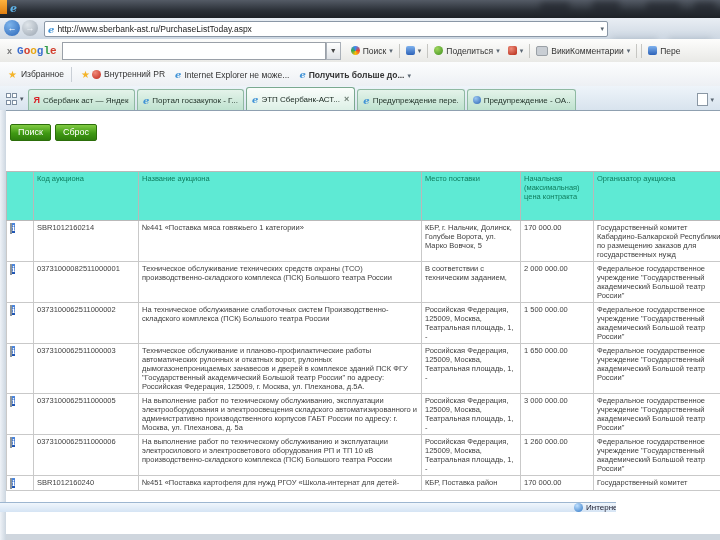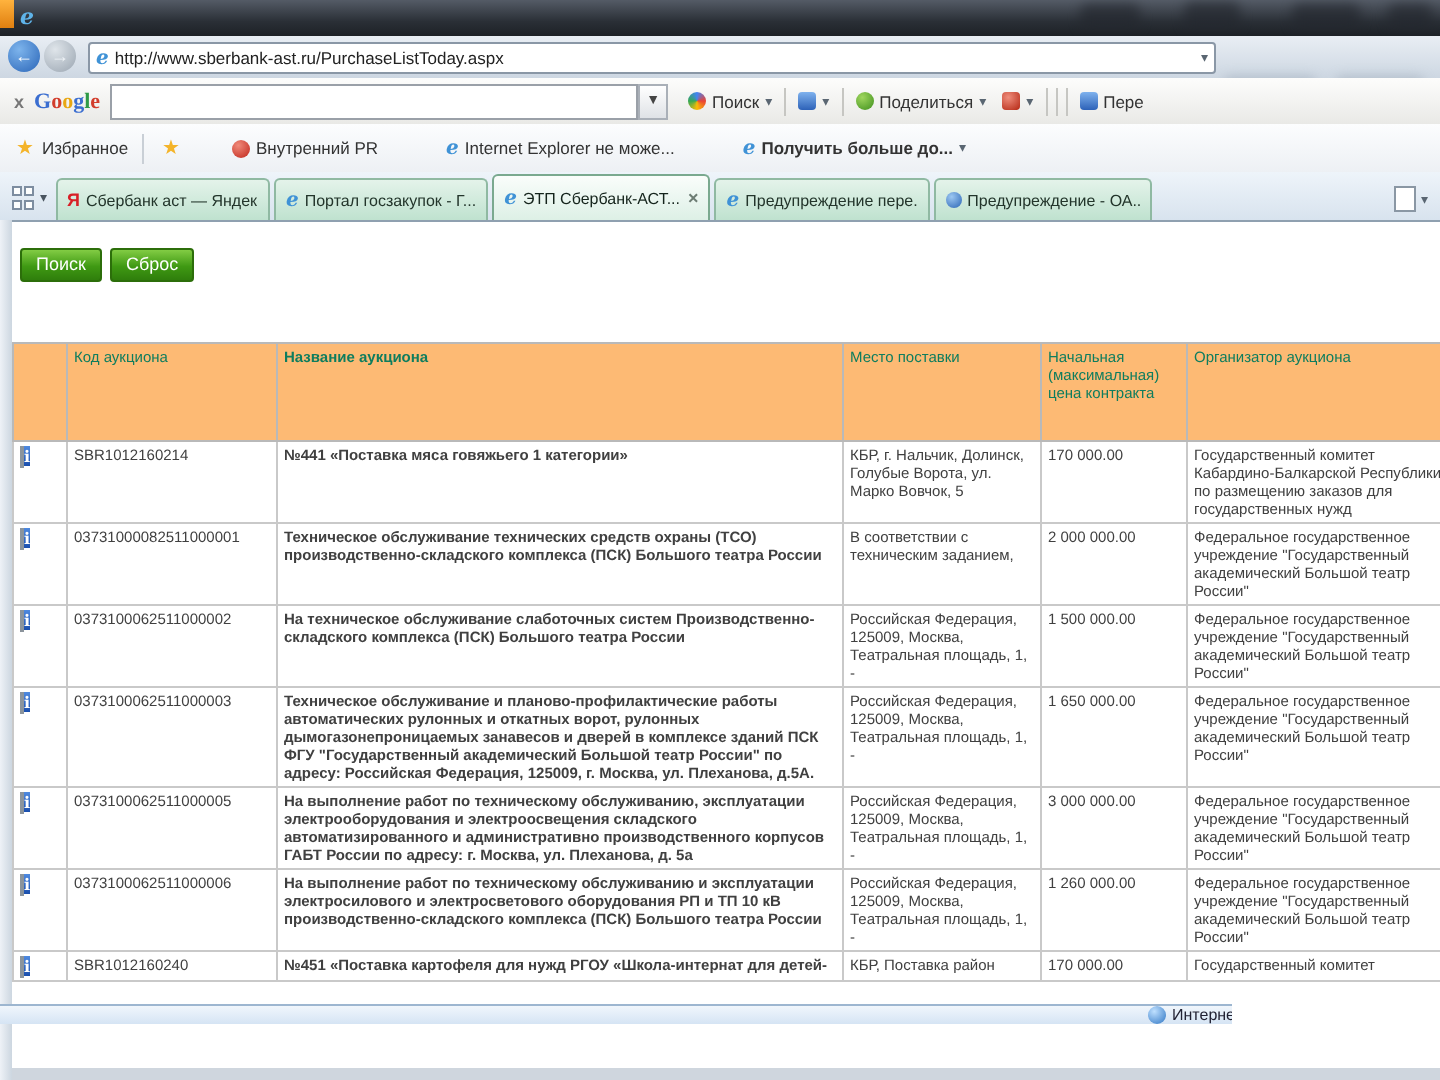--- a/index.html
+++ b/index.html
@@ -29,42 +29,42 @@
               border:1px solid #8a97a6;border-radius:2px;display:flex;align-items:center;padding:0 3px;gap:3px;}
   .addr-url{font-size:8.5px;color:#222;white-space:nowrap;overflow:hidden;flex:1;}
   .mini-caret{font-size:7px;color:#5a6672;}
   .addr-blur{position:absolute;top:20px;height:16px;background:#9aa7b4;opacity:.5;filter:blur(3px);border-radius:3px;}
 
   
   .gbar{position:absolute;left:0;top:39px;width:720px;height:23px;
         background:linear-gradient(#fdfdfc,#e9e9e6);border-bottom:1px solid #c3c3bf;
         display:flex;align-items:center;font-size:8.5px;color:#333;}
   .g-close{margin:0 5px 0 7px;color:#777;font-size:9px;font-weight:bold;}
-  .g-logo{font-weight:bold;font-size:11px;letter-spacing:0;margin-right:5px;font-family:Liberation Serif, serif;}
+  .g-logo{font-weight:bold;font-size:11px;letter-spacing:0;margin-right:5px;font-family:Liberation Mono, monospace;}
   .gl-b{color:#3b6ed0;} .gl-r{color:#d23d2c;} .gl-y{color:#e9a califor;} 
   .gl-y{color:#e8a713;} .gl-g{color:#2f9a47;}
   .g-input{width:258px;height:14px;border:1px solid #9aa0a8;background:#fff;margin-right:0;}
   .g-dd{width:13px;height:16px;border:1px solid #aab0b8;background:linear-gradient(#fff,#dfe2e6);
         text-align:center;font-size:7px;line-height:15px;color:#444;margin-right:6px;}
   .g-btn{display:flex;align-items:center;gap:3px;padding:0 4px;height:18px;white-space:nowrap;}
   .g-sep{width:1px;height:14px;background:#c6c6c2;margin:0 2px;}
   .ball{width:9px;height:9px;border-radius:50%;background:conic-gradient(#4285f4,#ea4335,#fbbc05,#34a853,#4285f4);}
   .sq-blue{width:9px;height:9px;background:linear-gradient(#7fb2ee,#2d62b8);border-radius:2px;}
   .sq-green{width:9px;height:9px;border-radius:50%;background:radial-gradient(circle at 35% 30%,#9fd65e,#3e8f1c);}
   .sq-red{width:9px;height:9px;background:radial-gradient(circle at 35% 30%,#ef8d7c,#b42713);border-radius:2px;}
   .bubble{width:10px;height:8px;background:#c9ced4;border:1px solid #9aa0a6;border-radius:2px;}
   .abc{font-size:7px;color:#2f7a2f;font-weight:bold;}
 
   
   .favbar{position:absolute;left:0;top:62px;width:720px;height:24px;
           background:linear-gradient(#fcfdfe,#edf0f4);border-bottom:1px solid #c9d2db;
           display:flex;align-items:center;font-size:8.5px;color:#333;}
   .star{color:#f4b42a;font-size:10px;margin:0 4px 0 8px;}
   .fav-sep{width:1px;height:15px;background:#c9cfd6;margin:0 7px;}
-  .fav-item{display:flex;align-items:center;gap:3px;margin-right:10px;white-space:nowrap;margin-left:24px;}
+  .fav-item{display:flex;align-items:flex-end;gap:3px;margin-right:10px;white-space:nowrap;}
   .red-dot{width:9px;height:9px;border-radius:50%;background:radial-gradient(circle at 35% 30%,#f08a7a,#c0251a);}
   .bold{font-weight:bold;}
 
   
   .tabrow{position:absolute;left:0;top:86px;width:720px;height:24px;
           background:linear-gradient(#eef4fa,#d8e3ee);border-bottom:1px solid #9fb2c4;
           display:flex;align-items:flex-end;}
   .qt{display:flex;flex-wrap:wrap;width:12px;height:12px;margin:0 2px 5px 6px;gap:1px;}
   .qt i{width:5px;height:5px;background:#fdfefe;border:1px solid #7d8da0;box-sizing:border-box;}
   .qt-caret{font-size:7px;color:#4a5560;margin:0 4px 7px 0;}
@@ -85,22 +85,22 @@
         border-top:1px solid #8fa0b0;}
   .btns{margin:13px 0 0 4px;display:flex;gap:4px;}
   .gbtn{display:inline-block;padding:2px 7px 3px;font-size:9px;color:#fff;
         background:linear-gradient(#82cc44,#3f9913 55%,#2f7e0c);border:1px solid #2c6e0a;border-radius:2px;}
 
   .tbl{display:table;width:712px;border-collapse:collapse;margin-top:30px;table-layout:fixed;
        font-size:7.5px;line-height:9px;color:#404040;}
   .tr{display:table-row;}
   .th,.td{display:table-cell;border:1px solid #c9c9c9;padding:2px 3px;vertical-align:top;
           overflow:hidden;word-wrap:break-word;}
-  .th{background:#fdba74;color:#0e7d5e;border-color:#b9b9b9;height:44px;}
-  .w-ic{width:20px;} .w-code{width:98px;} .w-name{width:276px;font-weight:bold;} .w-place{width:92px;}
+  .th{background:#5eead4;color:#0e7d5e;border-color:#b9b9b9;height:44px;}
+  .w-ic{width:20px;} .w-code{width:98px;} .w-name{width:276px;} .w-place{width:92px;}
   .w-price{width:66px;} .w-org{width:131px;}
   .doc-ic{width:9px;height:11px;background:linear-gradient(#ffffff,#dfe3e6);border:1px solid #8b949c;margin:0 auto;}
   .info-ic{width:10px;height:10px;background:linear-gradient(#4f8ae0,#1a4fae);color:#fff;font-weight:bold;
            font-size:8px;line-height:10px;text-align:center;margin:3px auto 0;font-family:"DejaVu Serif",serif;}
 
   
   .statusbar{position:absolute;left:0;top:502px;width:616px;height:9px;
              background:linear-gradient(#f0f6fc,#d5e4f4);border-top:1px solid #9db6d0;overflow:hidden;}
   .status-right{position:absolute;left:574px;top:0px;display:flex;align-items:center;gap:3px;
                 font-size:8px;color:#223;white-space:nowrap;}
@@ -151,20 +151,25 @@
     <span class="g-btn">
       <span class="sq-green"></span>
       <span>Поделиться</span>
       <span class="mini-caret">▾</span>
     </span>
     <span class="g-btn">
       <span class="sq-red"></span>
       <span class="mini-caret">▾</span>
     </span>
     <span class="g-sep"></span>
+    <span class="g-btn">
+      <span class="bubble"></span>
+      <span>ВикиКомментарии</span>
+      <span class="mini-caret">▾</span>
+    </span>
     <span class="g-sep"></span>
     <span class="g-sep"></span>
     <span class="g-btn">
       <span class="sq-blue"></span>
       <span>Пере</span>
     </span>
   </div>
 
   <div class="favbar">
     <span class="star">★</span>

